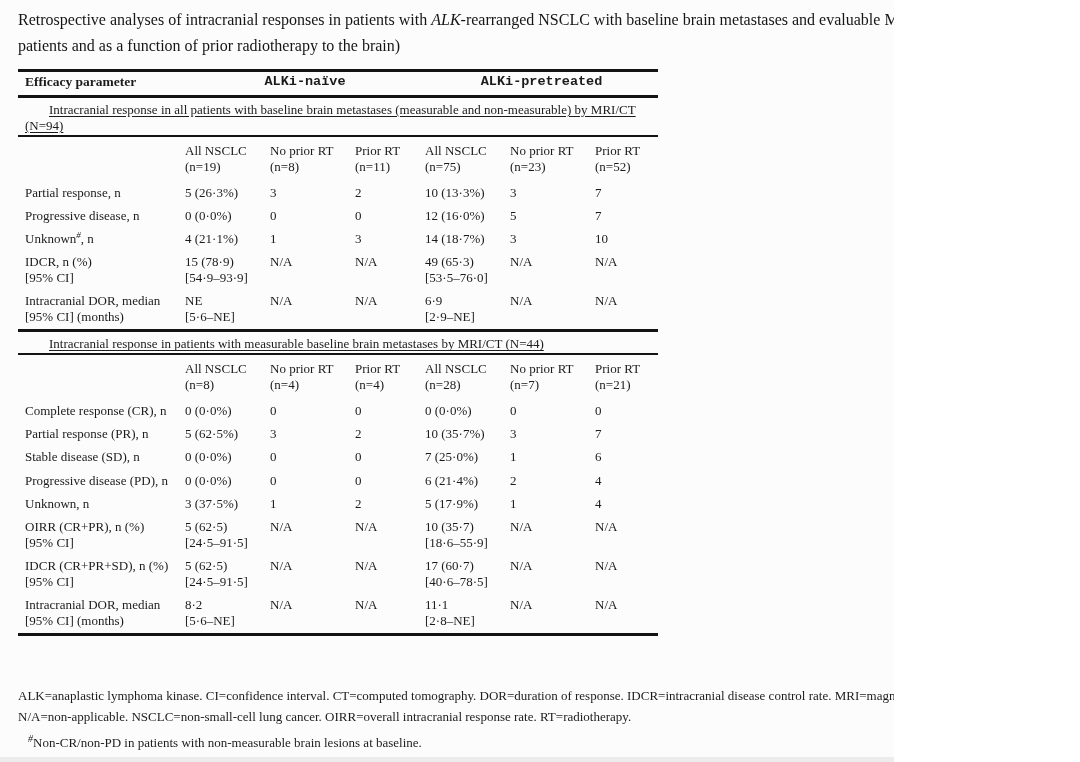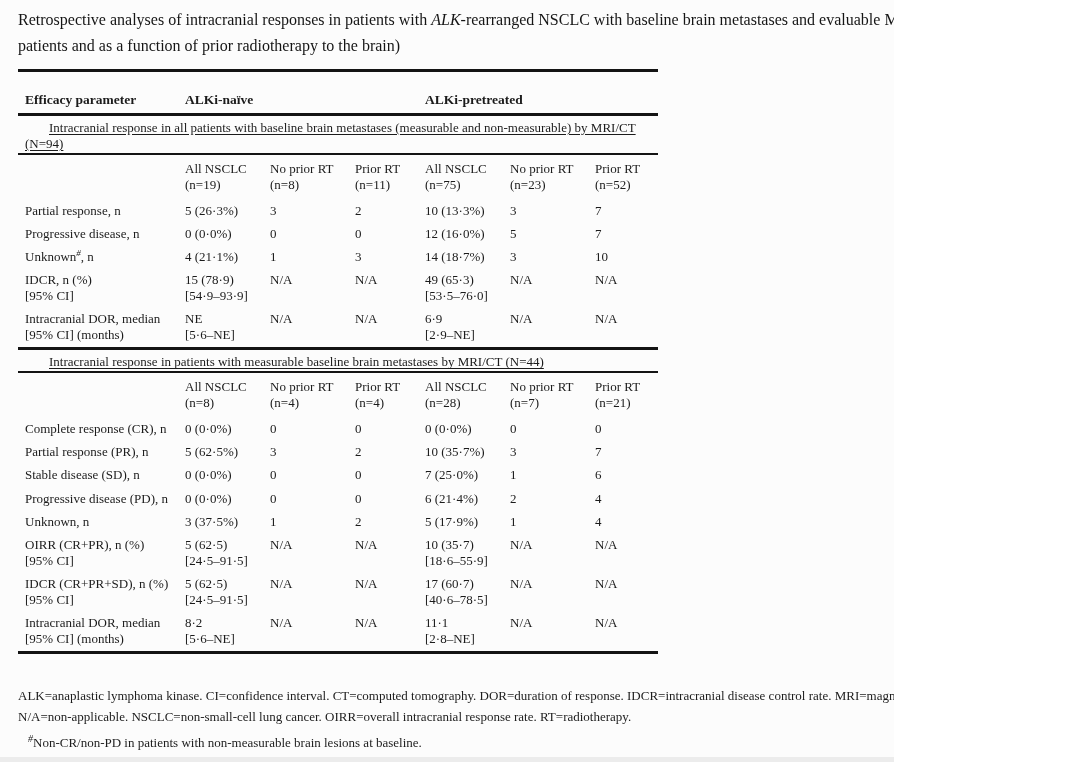--- a/index.html
+++ b/index.html
@@ -31,26 +31,26 @@
     table-layout: fixed;
     border-top: 3px solid #141414;
     border-bottom: 3px solid #141414;
     font-size: 13px;
     color: #1b1b1b;
   }
   td { vertical-align: top; }
 
   tr.main-header-row td {
     font-weight: bold;
-    padding: 20px 0 5px 0;
+    padding: 2px 0 5px 0;
     border-bottom: 3px solid #141414;
     font-size: 13.5px;
   }
   tr.main-header-row td.left { text-align: left; padding-left: 7px; }
-  tr.main-header-row td.center { text-align: left; }
+  tr.main-header-row td.center { text-align: center; font-family: Liberation Mono, monospace; }
 
   tr.section-row td {
     padding: 4px 0 1px 7px;
     border-bottom: 2px solid #141414;
     font-size: 13px;
   }
   tr.section-row.rule-above td { border-top: 3px solid #141414; }
   .section-heading { text-decoration: underline; text-underline-offset: 2px; margin-left: 24px; }
 
   tr.colhead-row td {

